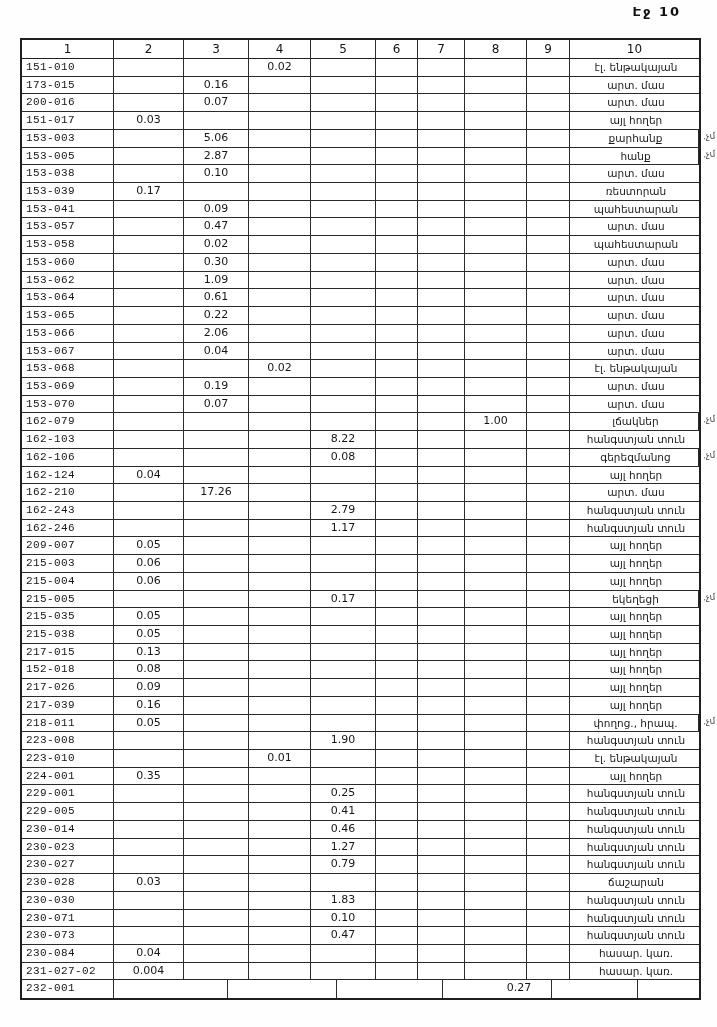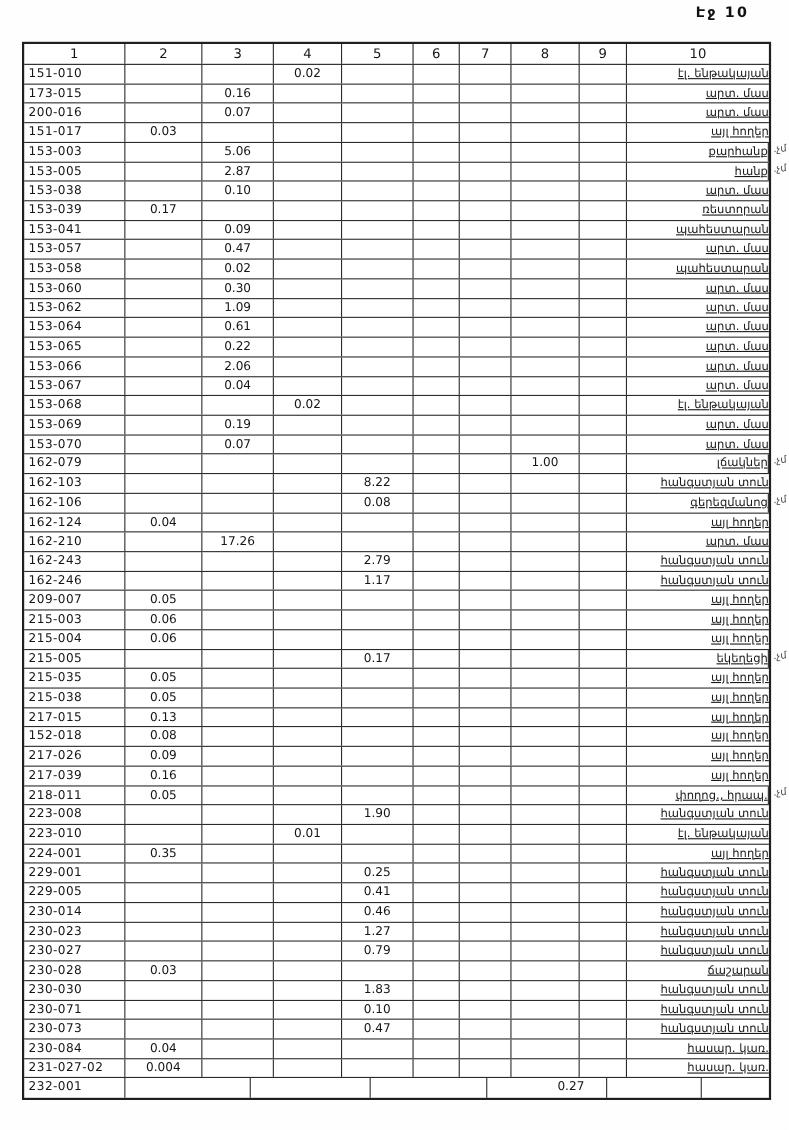--- a/index.html
+++ b/index.html
@@ -45,31 +45,31 @@
     text-align:center;
     font-size:12px;
     line-height:18px;
     color:#141414;
   }
   .code{
     text-align:left;
     padding-left:4px;
     letter-spacing:0.4px;
     color:#161616;
+    font-family:Liberation Mono, monospace;
   }
   .val{
     text-align:center;
     color:#161616;
   }
   .usage{
-    text-align:right;
+    text-align:center;
     padding-left:3px;
     font-size:10.5px;
     color:#1a1a1a;
-    text-decoration:underline;
   }
   .margin-note{
     position:absolute;
     left:100%;
     margin-left:4px;
     top:1px;
     font-size:9px;
     color:#4a4a4a;
     white-space:nowrap;
     transform:rotate(-4deg);

